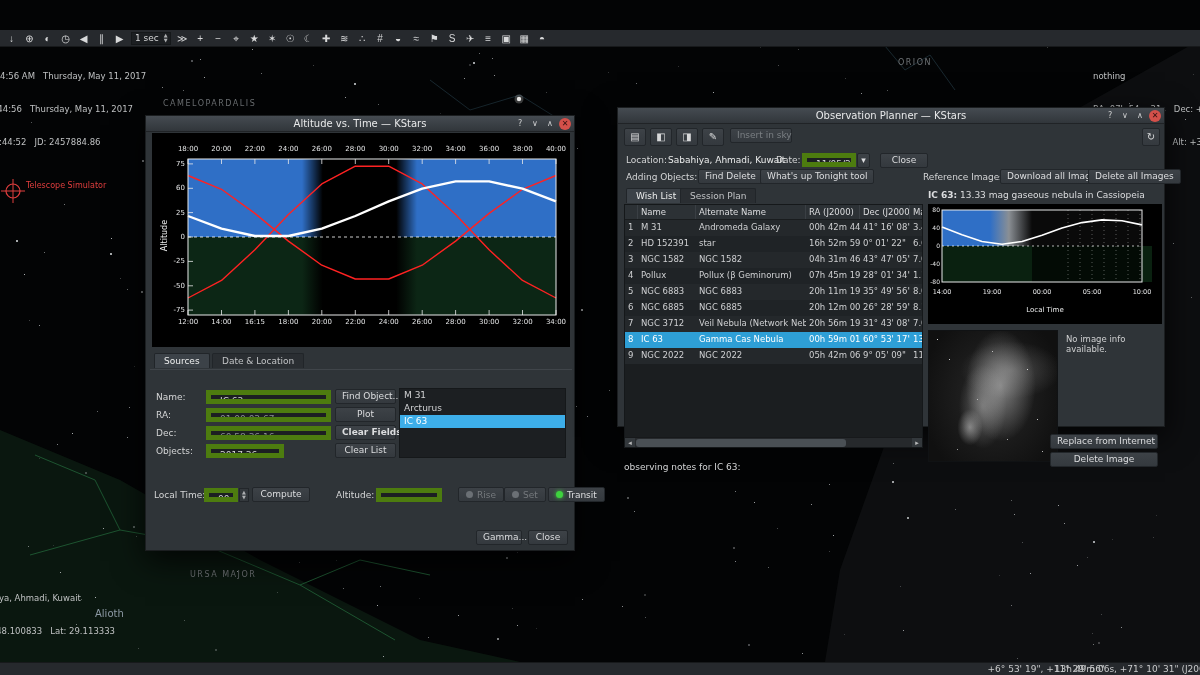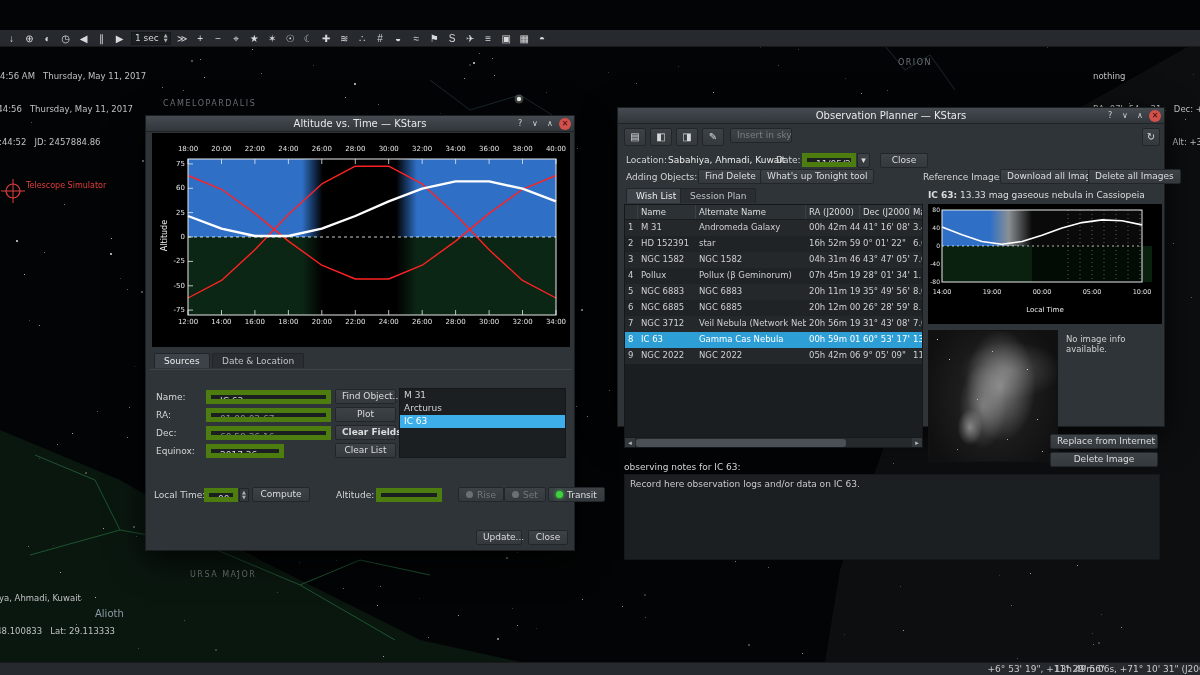--- a/index.html
+++ b/index.html
@@ -566,21 +566,21 @@
           <span data-index="7">32:00</span>
           <span data-index="8">34:00</span>
           <span data-index="9">36:00</span>
           <span data-index="10">38:00</span>
           <span data-index="11">40:00</span>
         </div>
       <div class="ticks-x" style="top:185px;">
 
       <span data-index="0">12:00</span>
           <span data-index="1">14:00</span>
-          <span data-index="2">16:00</span>
+          <span data-index="2">16:15</span>
           <span data-index="3">18:00</span>
           <span data-index="4">20:00</span>
           <span data-index="5">22:00</span>
           <span data-index="6">24:00</span>
           <span data-index="7">26:00</span>
           <span data-index="8">28:00</span>
           <span data-index="9">30:00</span>
           <span data-index="10">32:00</span>
           <span data-index="11">34:00</span>
         </div>
@@ -601,21 +601,21 @@
     <span class="tab active abs" style="left:8px;top:237px;">Sources</span>
     <span class="tab abs" style="left:66px;top:237px;">Date &amp; Location</span>
     <div class="abs" style="left:4px;top:253px;width:422px;height:110px;border-top:1px solid #40454a;"></div>
 
     <span class="flabel abs" style="left:10px;top:276px;">Name:</span>
     <span class="input abs" style="left:60px;top:274px;width:125px;">IC 63</span>
     <span class="flabel abs" style="left:10px;top:294px;">RA:</span>
     <span class="input dim abs" style="left:60px;top:292px;width:125px;">01 00 03.67</span>
     <span class="flabel abs" style="left:10px;top:312px;">Dec:</span>
     <span class="input dim abs" style="left:60px;top:310px;width:125px;">60 58 36.16</span>
-    <span class="flabel abs" style="left:10px;top:330px;">Equinox:</span>
+    <span class="flabel abs" style="left:10px;top:330px;">Objects:</span>
     <span class="input abs" style="left:60px;top:328px;width:78px;">2017.36</span>
 
     <span class="btn abs" style="left:189px;top:273px;width:61px;">Find Object...</span>
     <span class="btn abs" style="left:189px;top:291px;width:61px;">Plot</span>
     <span class="btn abs" style="left:189px;top:309px;width:61px;font-weight:bold;">Clear Fields</span>
     <span class="btn abs" style="left:189px;top:327px;width:61px;">Clear List</span>
 
     <div id="avt-list">
 
     <div class="li" data-index="0">M 31</div>
@@ -639,21 +639,21 @@
     <span class="led-btn disabled" style="left:358px;top:371px;">
         <span class="led"></span>
         <span>Set</span>
       </span>
 
     <span class="led-btn" style="left:402px;top:371px;">
         <span class="led on"></span>
         <span>Transit</span>
       </span>
 
-    <span class="btn abs" style="left:330px;top:414px;width:46px;">Update...</span>
+    <span class="btn abs" style="left:330px;top:414px;width:46px;">Gamma...</span>
     <span class="btn abs" style="left:382px;top:414px;width:40px;">Close</span>
   </div>
 
   <div id="planner" class="dialog">
     <div class="dlg-titlebar">
       <span>Observation Planner — KStars</span>
       <span class="dlg-btns">
 
       <span class="dlg-btn" data-index="0">?</span>
           <span class="dlg-btn" data-index="1">∨</span>
@@ -844,21 +844,20 @@
     
     <div class="nebula">
         <span class="neb-specks"></span>
       </div>
     <span class="abs" style="left:448px;top:226px;width:92px;font-size:8.5px;color:#cfd0d1;">No image info available.</span>
     <span class="btn abs" style="left:432px;top:326px;width:108px;">Replace from Internet</span>
     <span class="btn abs" style="left:432px;top:344px;width:108px;">Delete Image</span>
 
     
     <span class="abs" style="left:6px;top:354px;font-size:9px;color:#d4d5d6;">observing notes for IC 63:</span>
-    <div class="notes-area">Record here observation logs and/or data on IC 63.</div>
   </div>
 
   <div class="statusbar">
     <span class="sb-azalt">+6° 53' 19", +11° 29' 56"</span>
     <span class="sb-radec">13h 49m 06s, +71° 10' 31" (J2000)</span>
   </div>
 
 </div>
 
 </body></html>

